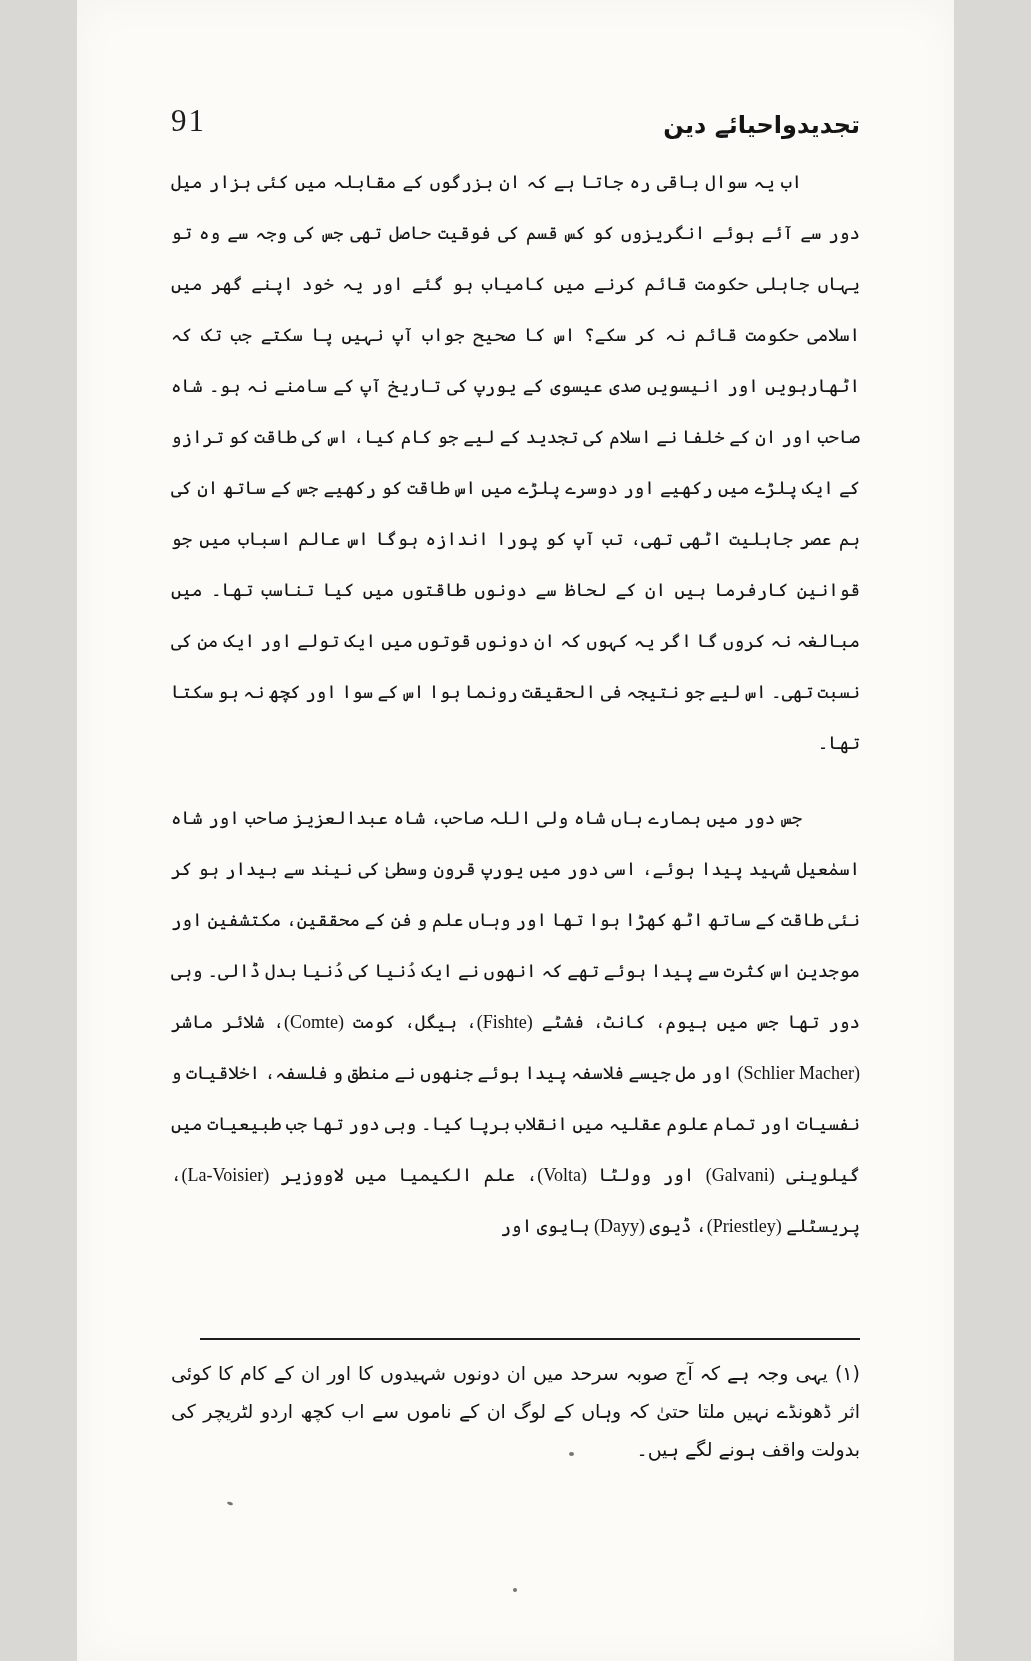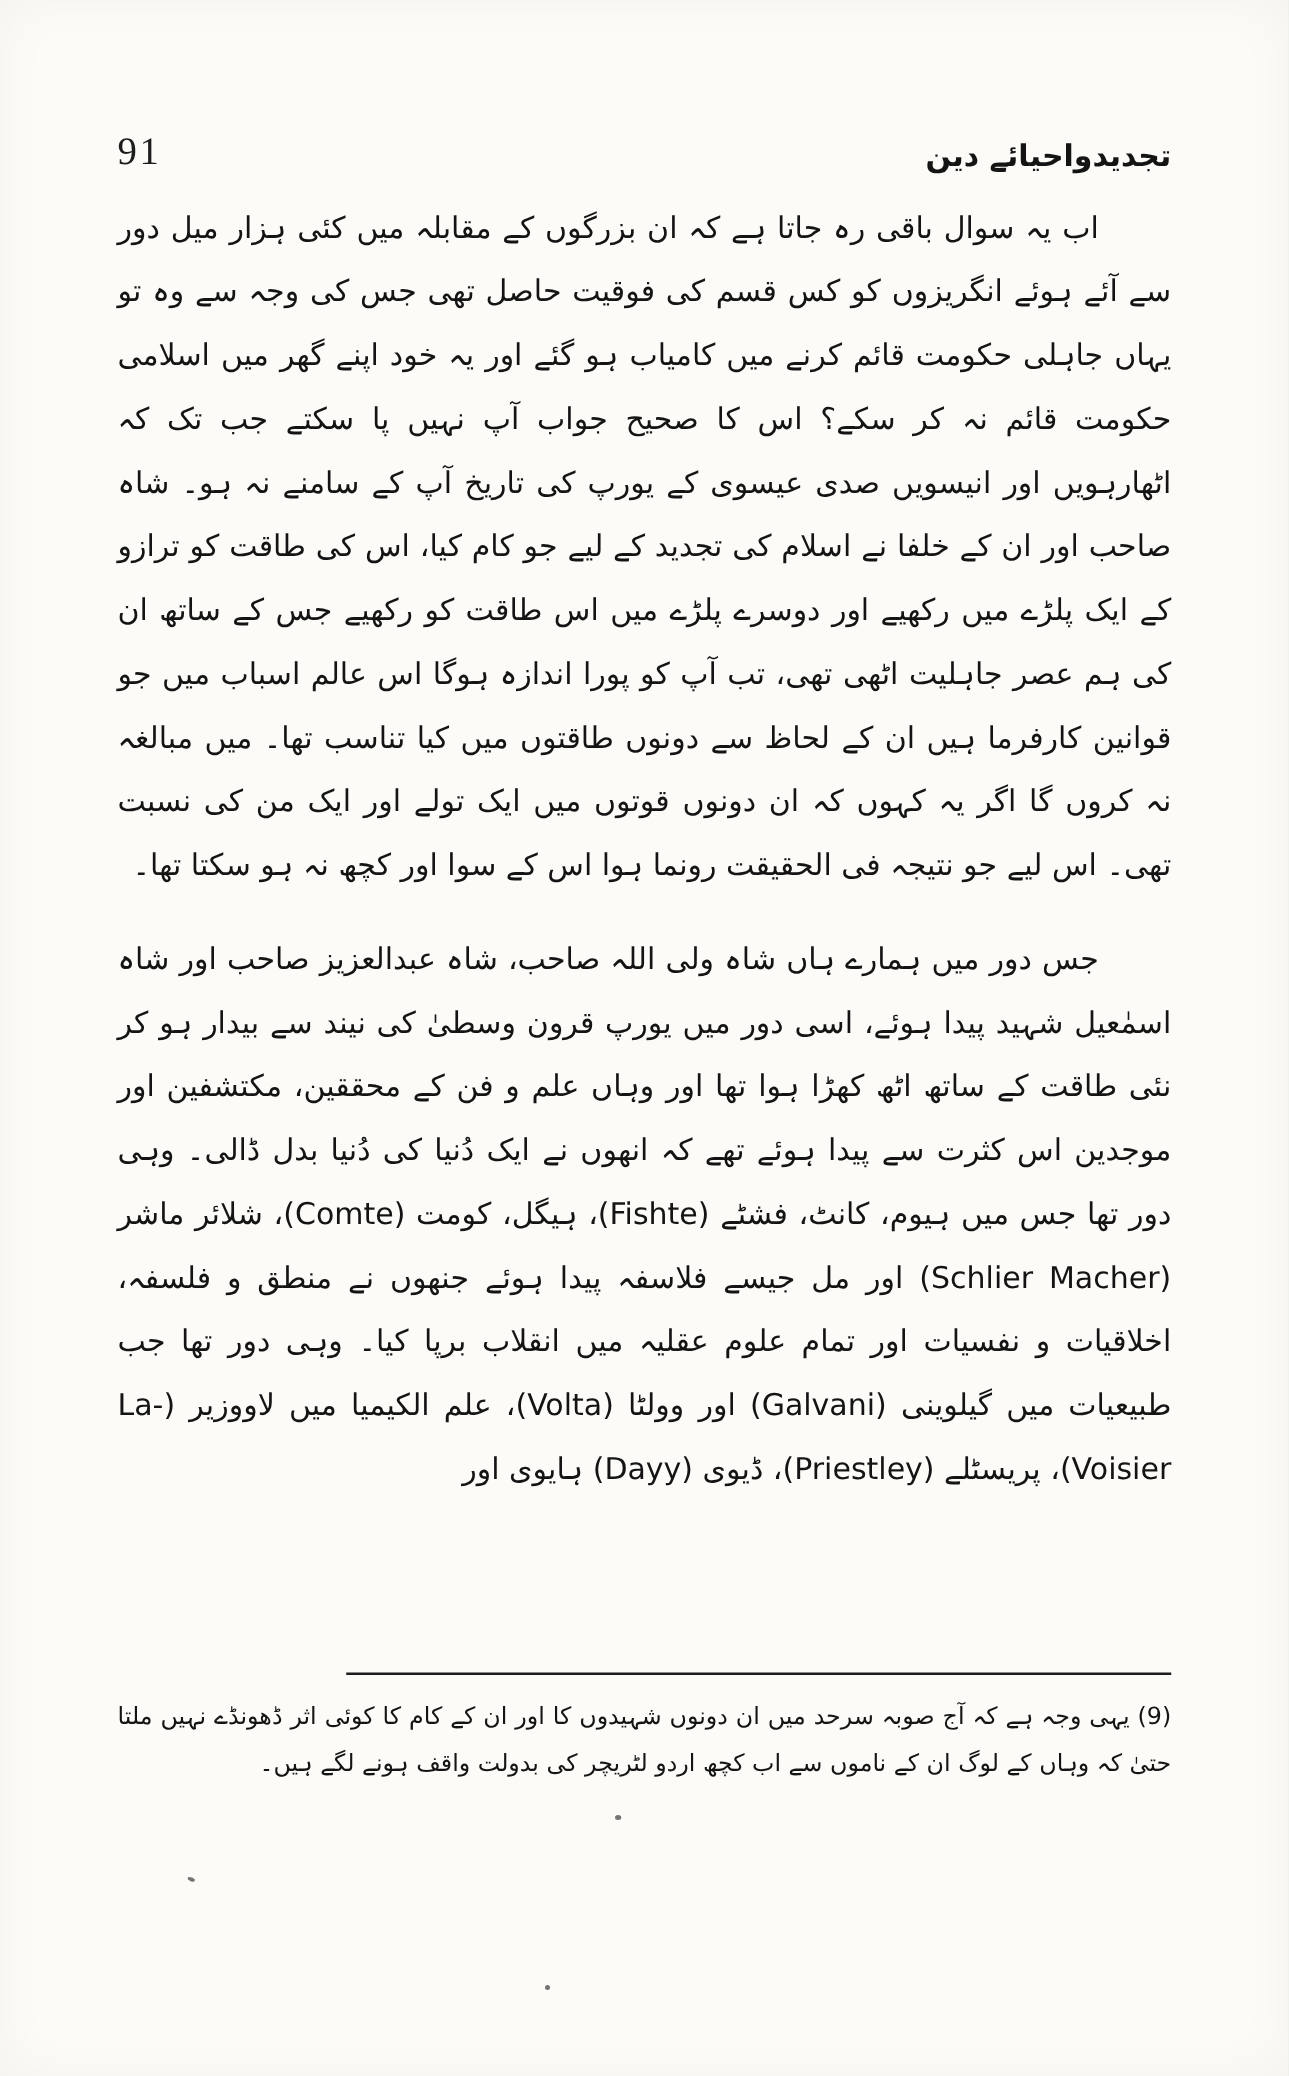--- a/index.html
+++ b/index.html
@@ -4,21 +4,21 @@
 <title>91 — تجدیدواحیائے دین</title>
 <style>
   * { margin:0; padding:0; box-sizing:border-box; }
   html, body { width:1031px; }
   body {
     background:#d9d8d4;
     font-family:"DejaVu Sans", sans-serif;
   }
   .page {
     position:relative;
-    width:1031px;
+    width:877px;
     height:1661px;
     margin:0 auto;
     background:#fcfbf8;
     box-shadow: inset 0 0 45px rgba(0,0,0,0.035);
     padding:72px 94px 0 94px;
     overflow:hidden;
     color:#161616;
   }
   .header-row {
     display:flex;
@@ -50,25 +50,26 @@
   }
   .section-heading {
     margin-top:26px;
     text-align:right;
     font-size:39px;
     font-weight:bold;
     line-height:62px;
   }
   .para {
     margin-top:18px;
-    font-size:24px;
+    font-size:18px;
     line-height:51px;
     text-align:justify;
     text-justify:inter-word;
     text-indent:58px;
+    font-family:Liberation Serif, serif;
   }
   .para + .para { margin-top:24px; }
   .footnote-block {
     position:absolute;
     left:94px;
     right:94px;
     top:1338px;
   }
   .footnote-rule {
     height:2px;
@@ -104,20 +105,20 @@
   </div>
 
 
 
   <p class="para urdu">اب یہ سوال باقی رہ جاتا ہے کہ ان بزرگوں کے مقابلہ میں کئی ہزار میل دور سے آئے ہوئے انگریزوں کو کس قسم کی فوقیت حاصل تھی جس کی وجہ سے وہ تو یہاں جاہلی حکومت قائم کرنے میں کامیاب ہو گئے اور یہ خود اپنے گھر میں اسلامی حکومت قائم نہ کر سکے؟ اس کا صحیح جواب آپ نہیں پا سکتے جب تک کہ اٹھارہویں اور انیسویں صدی عیسوی کے یورپ کی تاریخ آپ کے سامنے نہ ہو۔ شاہ صاحب اور ان کے خلفا نے اسلام کی تجدید کے لیے جو کام کیا، اس کی طاقت کو ترازو کے ایک پلڑے میں رکھیے اور دوسرے پلڑے میں اس طاقت کو رکھیے جس کے ساتھ ان کی ہم عصر جاہلیت اٹھی تھی، تب آپ کو پورا اندازہ ہوگا اس عالم اسباب میں جو قوانین کارفرما ہیں ان کے لحاظ سے دونوں طاقتوں میں کیا تناسب تھا۔ میں مبالغہ نہ کروں گا اگر یہ کہوں کہ ان دونوں قوتوں میں ایک تولے اور ایک من کی نسبت تھی۔ اس لیے جو نتیجہ فی الحقیقت رونما ہوا اس کے سوا اور کچھ نہ ہو سکتا تھا۔</p>
 
   <p class="para urdu">جس دور میں ہمارے ہاں شاہ ولی اللہ صاحب، شاہ عبدالعزیز صاحب اور شاہ اسمٰعیل شہید پیدا ہوئے، اسی دور میں یورپ قرون وسطیٰ کی نیند سے بیدار ہو کر نئی طاقت کے ساتھ اٹھ کھڑا ہوا تھا اور وہاں علم و فن کے محققین، مکتشفین اور موجدین اس کثرت سے پیدا ہوئے تھے کہ انھوں نے ایک دُنیا کی دُنیا بدل ڈالی۔ وہی دور تھا جس میں ہیوم، کانٹ، فشٹے (Fishte)، ہیگل، کومت (Comte)، شلائر ماشر (Schlier Macher) اور مل جیسے فلاسفہ پیدا ہوئے جنھوں نے منطق و فلسفہ، اخلاقیات و نفسیات اور تمام علوم عقلیہ میں انقلاب برپا کیا۔ وہی دور تھا جب طبیعیات میں گیلوینی (Galvani) اور وولٹا (Volta)، علم الکیمیا میں لاووزیر (La-Voisier)، پریسٹلے (Priestley)، ڈیوی (Dayy) ہایوی اور</p>
 
   <div class="footnote-block">
     <div class="footnote-rule"></div>
-    <div class="footnote-text urdu">(9) یہی وجہ ہے کہ آج صوبہ سرحد میں ان دونوں شہیدوں کا اور ان کے کام کا کوئی اثر ڈھونڈے نہیں ملتا حتیٰ کہ وہاں کے لوگ ان کے ناموں سے اب کچھ اردو لٹریچر کی بدولت واقف ہونے لگے ہیں۔</div>
+    <div class="footnote-text urdu">(۱) یہی وجہ ہے کہ آج صوبہ سرحد میں ان دونوں شہیدوں کا اور ان کے کام کا کوئی اثر ڈھونڈے نہیں ملتا حتیٰ کہ وہاں کے لوگ ان کے ناموں سے اب کچھ اردو لٹریچر کی بدولت واقف ہونے لگے ہیں۔</div>
   </div>
 
   <div class="speck speck-a"></div>
   <div class="speck speck-b"></div>
   <div class="speck speck-c"></div>
 
 </div>
 
 </body></html>

